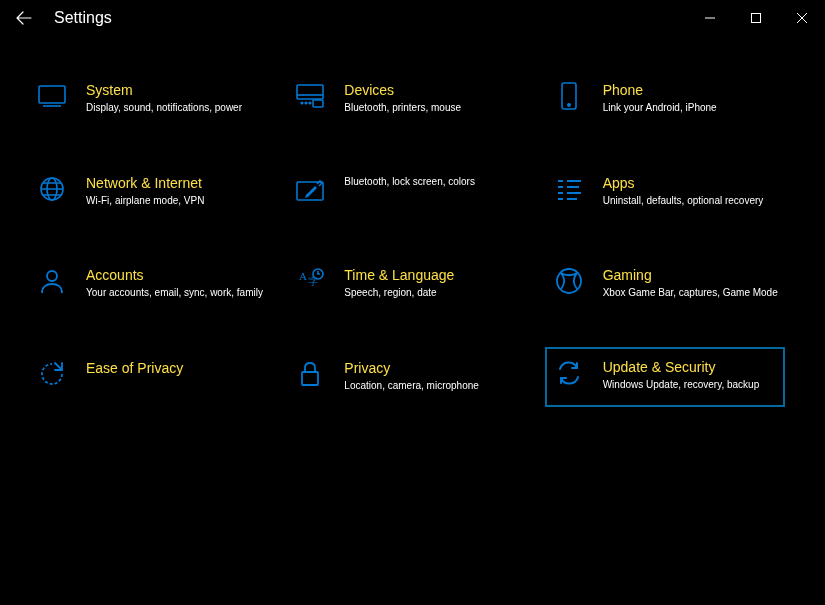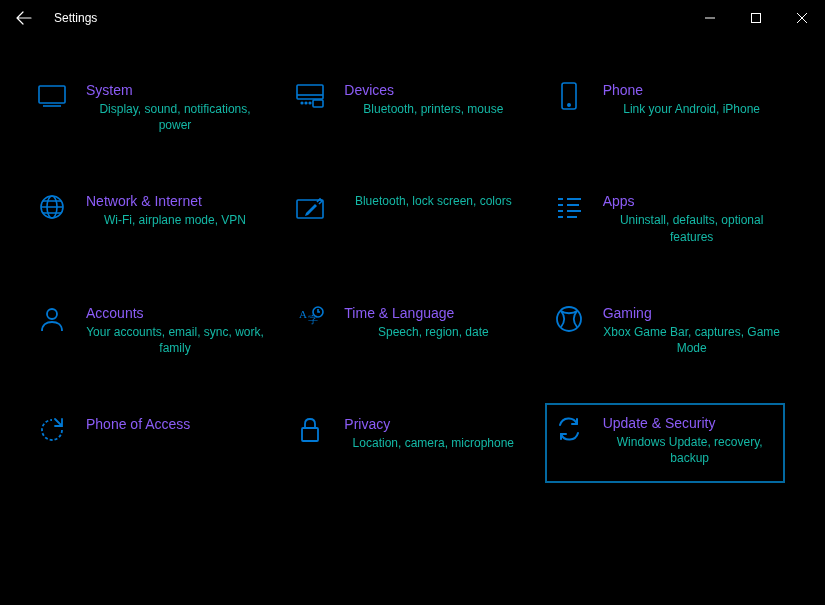--- a/index.html
+++ b/index.html
@@ -19,21 +19,21 @@
     }
     .back-btn {
       width: 48px;
       height: 36px;
       display: flex;
       align-items: center;
       justify-content: center;
       cursor: pointer;
     }
     .title {
-      font-size: 12px;
+      font-size: 16px;
       font-weight: 400;
       margin-left: 6px;
     }
     .window-controls {
       margin-left: auto;
       display: flex;
     }
     .window-btn {
       width: 46px;
       height: 36px;
@@ -70,28 +70,27 @@
       flex-shrink: 0;
       display: flex;
       align-items: center;
       justify-content: center;
     }
     .icon-wrap svg { stroke: #0078d4; }
     .text-wrap { flex: 1; padding-top: 2px; }
     .item-title {
       font-size: 14px;
       font-weight: 400;
-      color: #8b5cf6;
+      color: #fde047;
       margin-bottom: 3px;
     }
     .item-desc {
-      font-size: 12px;
-      color: #14b8a6;
+      font-size: 10px;
+      color: #ffffff;
       line-height: 1.35;
-      text-align: center;
     }
   </style>
 </head>
 <body>
 
 <div class="titlebar">
   <div class="back-btn">
     <svg width="16" height="16" viewBox="0 0 16 16" fill="none">
       <path d="M7 2 L1 8 L7 14 M1 8 H15" stroke="#fff" stroke-width="1.2" stroke-linecap="round" stroke-linejoin="round"></path>
     </svg>
@@ -191,21 +190,21 @@
 
     <div class="item">
       <div class="icon-wrap">
         <svg width="28" height="26" viewBox="0 0 28 26" fill="none" stroke-width="1.8">
           <path d="M3 5 H8 M3 11 H8 M3 17 H8 M3 23 H8"></path>
           <path d="M12 5 H26 M12 11 H24 M12 17 H26 M12 23 H22"></path>
         </svg>
       </div>
       <div class="text-wrap">
         <div class="item-title">Apps</div>
-        <div class="item-desc">Uninstall, defaults, optional features</div>
+        <div class="item-desc">Uninstall, defaults, optional recovery</div>
       </div>
     </div>
 
     <div class="item">
       <div class="icon-wrap">
         <svg width="26" height="28" viewBox="0 0 26 28" fill="none" stroke-width="1.8">
           <circle cx="13" cy="9" r="5"></circle>
             <path d="M3 26 C3 19 8 17 13 17 C18 17 23 19 23 26"></path>
         </svg>
       </div>
@@ -244,21 +243,21 @@
     </div>
 
     <div class="item">
       <div class="icon-wrap">
         <svg width="28" height="28" viewBox="0 0 28 28" fill="none" stroke-width="1.8">
           <path d="M24 14 A10 10 0 1 1 14 4" stroke-dasharray="3 2"></path>
           <path d="M17 3 L24 10 M24 3 L24 10 L17 10" stroke-linecap="round"></path>
         </svg>
       </div>
       <div class="text-wrap">
-        <div class="item-title">Phone of Access</div>
+        <div class="item-title">Ease of Privacy</div>
       </div>
     </div>
 
 
     <div class="item">
       <div class="icon-wrap">
         <svg width="24" height="28" viewBox="0 0 24 28" fill="none" stroke-width="1.8">
           <rect x="4" y="12" width="16" height="13" rx="1"></rect>
           <path d="M7 12 V8 C7 5 9 3 12 3 C15 3 17 5 17 8 V12"></path>
         </svg>

